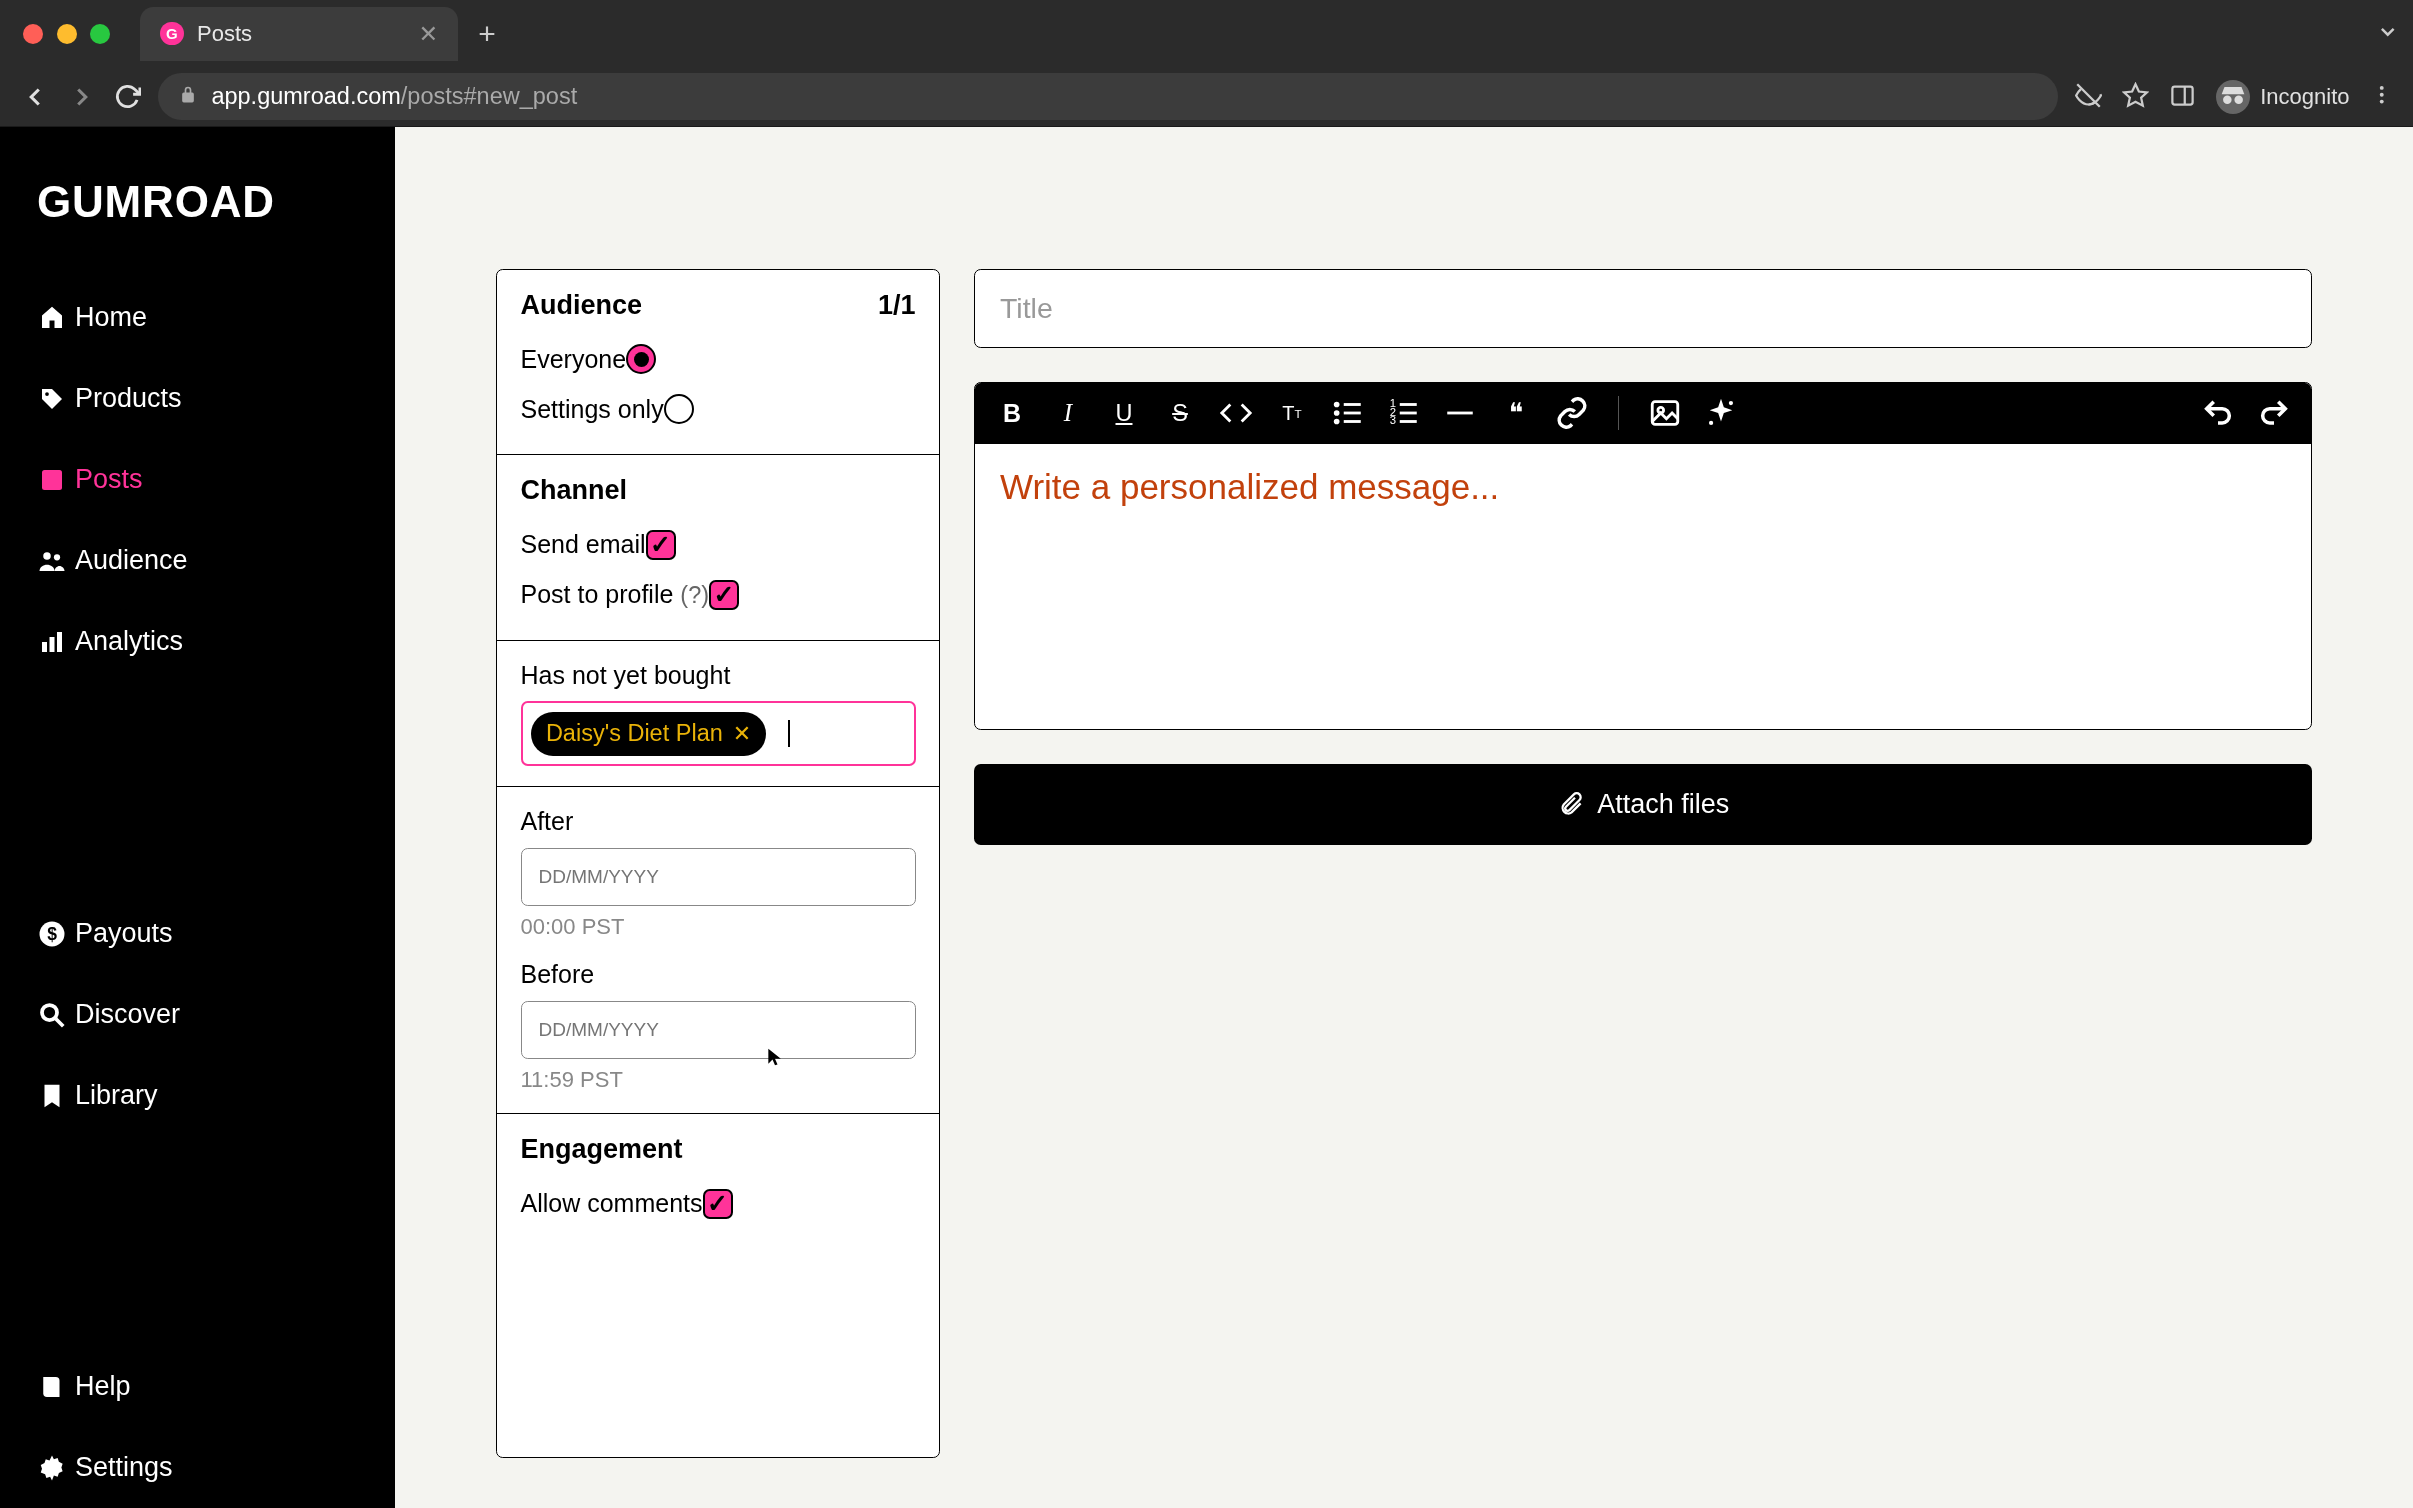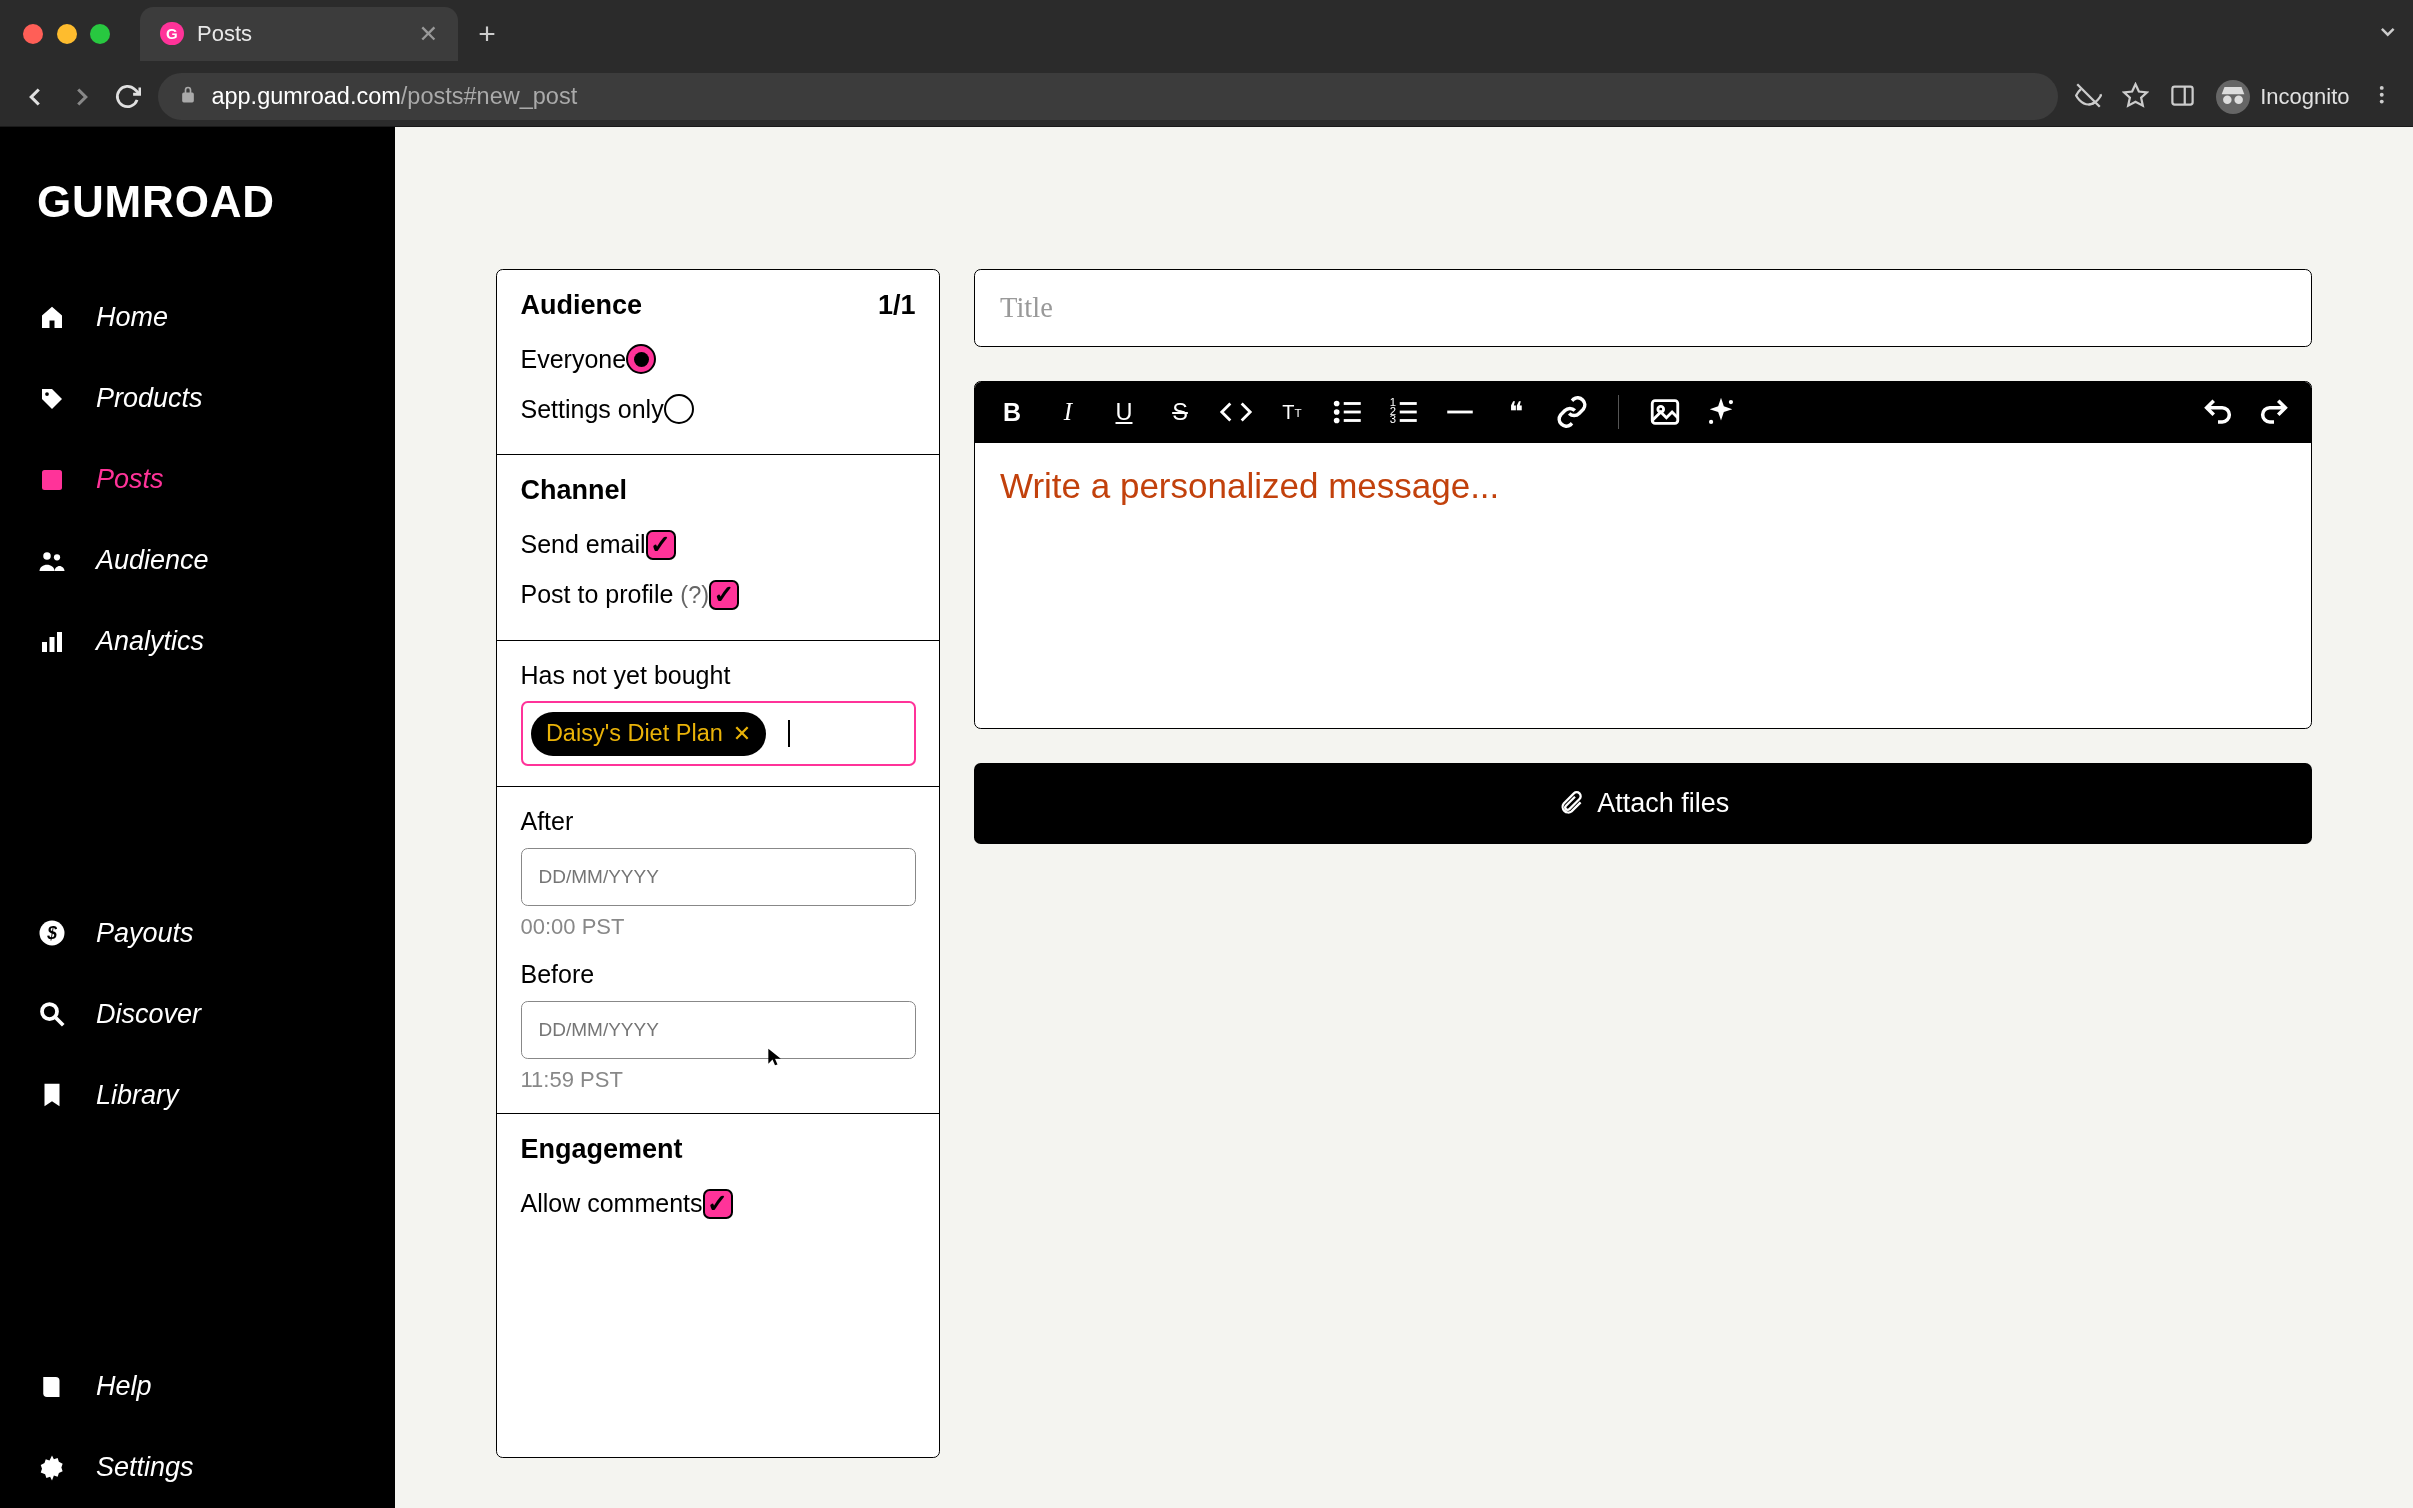--- a/index.html
+++ b/index.html
@@ -33,21 +33,21 @@
 .incognito-badge { display: flex; align-items: center; gap: 10px; color: #e0e0e0; font-size: 22px; }
 .incog-avatar { width: 34px; height: 34px; border-radius: 50%; background: #666; display:flex; align-items:center; justify-content:center; }
 
 
 .app { display: flex; height: calc(1508px - 127px); background: #f4f4f0; }
 
 
 .sidebar { width: 395px; background: #000; color: #fff; display: flex; flex-direction: column; padding-top: 50px; }
 .logo { font-size: 44px; font-weight: 900; letter-spacing: 0.8px; padding: 0 37px 50px 37px; font-family: Arial, sans-serif; }
 .nav-list { display: flex; flex-direction: column; flex: 1; }
-.nav-item { display: flex; align-items: center; gap: 29px; padding: 25px 37px; font-size: 27px; color: #fff; font-style: italic; }
+.nav-item { display: flex; align-items: flex-end; gap: 8px; padding: 25px 37px; font-size: 27px; color: #fff; }
 .nav-item.active { color: #ff3399; }
 .nav-icon { width: 30px; height: 30px; display: flex; align-items: center; justify-content: center; }
 .nav-spacer { flex: 1; }
 
 
 .main { flex: 1; display: flex; gap: 34px; padding: 142px 101px 50px 101px; overflow-y: auto; }
 
 
 .panel { width: 444px; background: #fff; border: 1.7px solid #000; border-radius: 6.7px; }
 .panel-section { border-bottom: 1.7px solid #000; padding: 20px 23.5px; }
@@ -63,21 +63,21 @@
 .tag-input { border: 2.5px solid #ff3399; border-radius: 6.7px; padding: 8.4px; display: flex; gap: 8.4px; align-items: center; flex-wrap: wrap; }
 .tag { background: #000; color: #eab308; border-radius: 23.5px; padding: 8.4px 15px; font-size: 23.5px; display: flex; align-items: center; gap: 10px; }
 .tag-x { font-size: 22px; }
 .tag-cursor { width: 1.7px; height: 27px; background: #000; margin-left: 13.4px; }
 .date-input { width: 100%; border: 1.7px solid #888; border-radius: 6.7px; padding: 17px; font-size: 19px; color: #8b5cf6; background: #fff; }
 .hint { font-size: 22px; color: #888; margin-top: 8.4px; }
 .sub-group { margin-bottom: 20px; }
 
 
 .editor-col { flex: 1; display: flex; flex-direction: column; gap: 34px; }
-.title-input { border: 1.7px solid #000; border-radius: 6.7px; padding: 22px 25px; font-size: 28.5px; color: #999; background: #fff; font-family: Liberation Serif, serif; }
+.title-input { border: 1.7px solid #000; border-radius: 6.7px; padding: 22px 25px; font-size: 28.5px; color: #999; background: #fff; }
 .editor-box { border: 1.7px solid #000; border-radius: 6.7px; background: #fff; overflow: hidden; }
 .toolbar { background: #000; display: flex; align-items: center; padding: 13.4px 20px; gap: 22px; }
 .tool-btn { color: #fff; width: 34px; height: 34px; display: flex; align-items: center; justify-content: center; }
 .tool-sep { width: 1.7px; height: 34px; background: #555; margin: 0 6.7px; }
 .tool-spacer { flex: 1; }
 .editor-body { padding: 23.5px 25px; min-height: 285px; font-size: 35px; color: #c2410c; }
 .attach-btn { background: #000; color: #fff; border-radius: 6.7px; padding: 25px; font-size: 27px; display: flex; align-items: center; justify-content: center; gap: 13.4px; }
 
 .cursor-arrow { position: absolute; left: 765px; top: 1046px; pointer-events: none; font-size: 23.5px; color: #000; }
 

